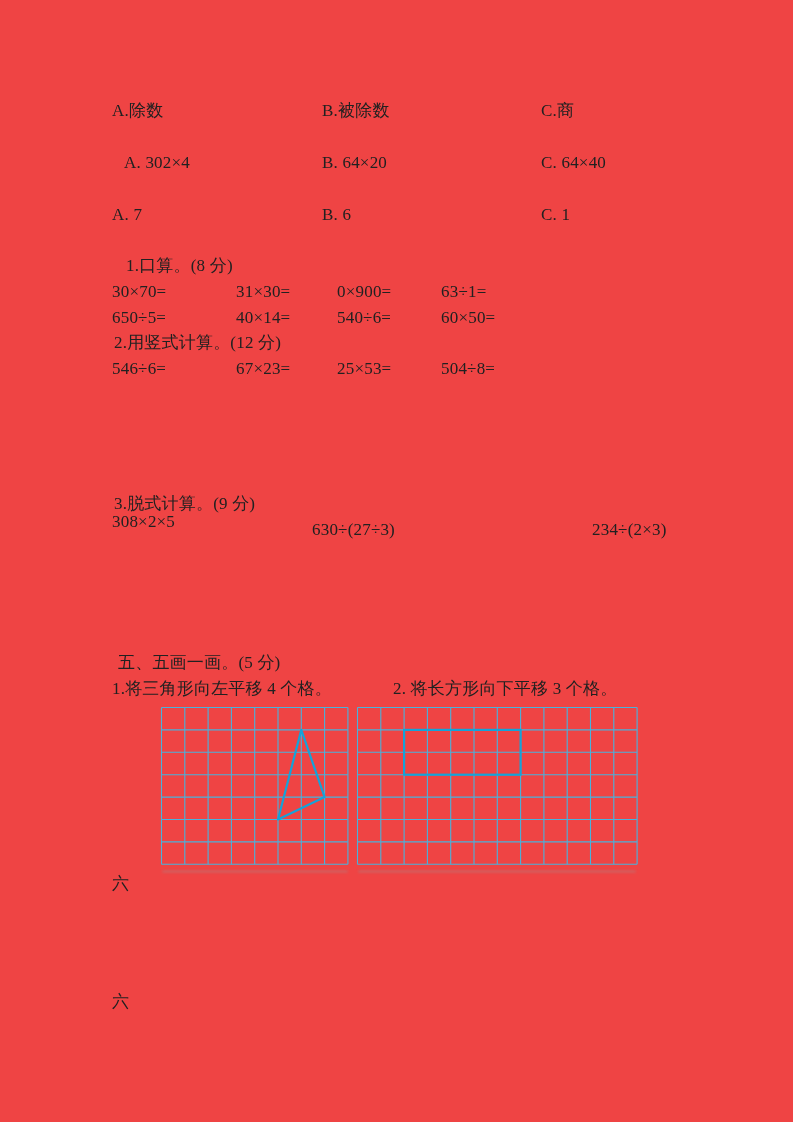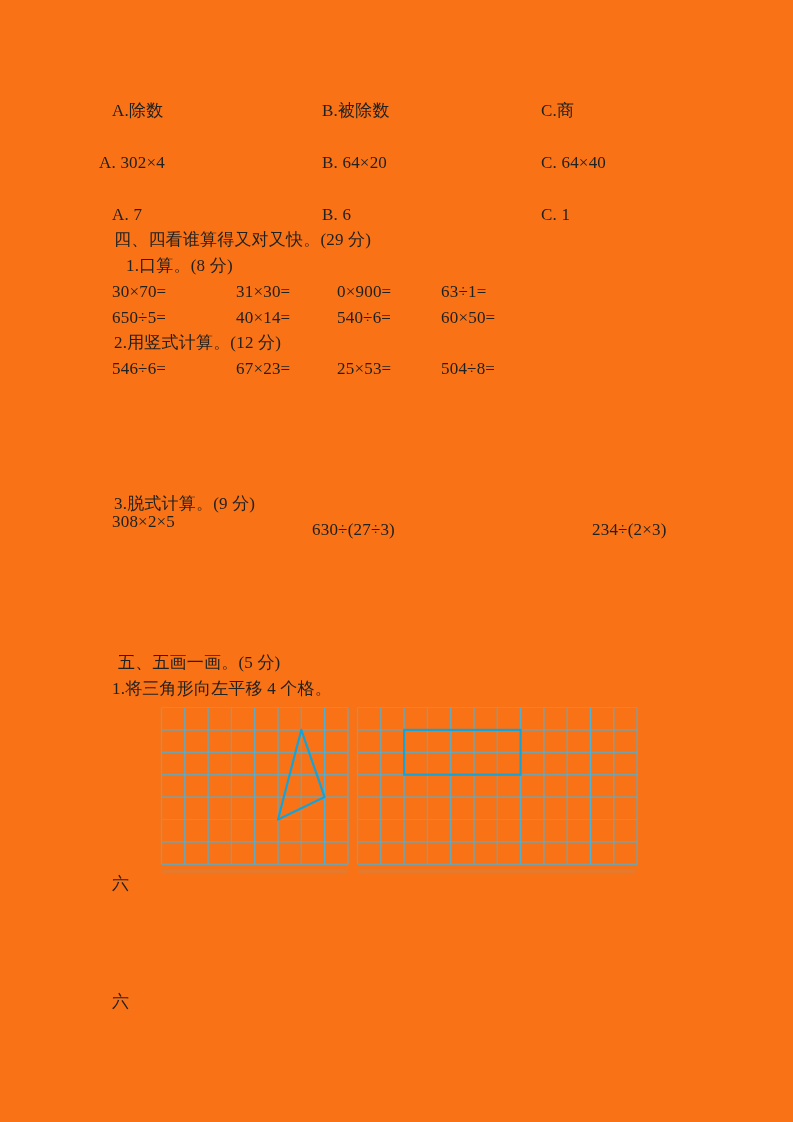--- a/index.html
+++ b/index.html
@@ -1,19 +1,19 @@
 <!DOCTYPE html>
 <html><head>
 <meta charset="utf-8">
 <style>
   html,body{margin:0;padding:0;background:#e9e9e9;}
   .page{
     position:relative;
     width:793px;height:1122px;
-    background:#f97316;
+    background:#ef4444;
     font-family:"Liberation Serif","DejaVu Serif",serif;
     color:#212121;
     overflow:hidden;
   }
   .line{
     position:absolute;
     font-size:17px;
     line-height:20px;
     white-space:nowrap;
     letter-spacing:0.2px;
@@ -29,29 +29,28 @@
 </style>
 </head>
 <body>
 
 <div class="page">
 
   <span class="line" style="left:112px;top:101px">A.除数</span>
   <span class="line" style="left:322px;top:101px">B.被除数</span>
   <span class="line" style="left:541px;top:101px">C.商</span>
 
-  <span class="line" style="left:99px;top:153px">A.  302×4</span>
+  <span class="line" style="left:124px;top:153px">A.  302×4</span>
   <span class="line" style="left:322px;top:153px">B.  64×20</span>
   <span class="line" style="left:541px;top:153px">C.  64×40</span>
 
   <span class="line" style="left:112px;top:205px">A.  7</span>
   <span class="line" style="left:322px;top:205px">B.  6</span>
   <span class="line" style="left:541px;top:205px">C.  1</span>
 
-  <span class="line" style="left:114px;top:230px">四、四看谁算得又对又快。(29 分)</span>
 
   <span class="line" style="left:126px;top:256px">1.口算。(8 分)</span>
   <span class="line" style="left:112px;top:282px">30×70=</span>
   <span class="line" style="left:236px;top:282px">31×30=</span>
   <span class="line" style="left:337px;top:282px">0×900=</span>
   <span class="line" style="left:441px;top:282px">63÷1=</span>
   <span class="line" style="left:112px;top:308px">650÷5=</span>
   <span class="line" style="left:236px;top:308px">40×14=</span>
   <span class="line" style="left:337px;top:308px">540÷6=</span>
   <span class="line" style="left:441px;top:308px">60×50=</span>
@@ -62,20 +61,21 @@
   <span class="line" style="left:337px;top:359px">25×53=</span>
   <span class="line" style="left:441px;top:359px">504÷8=</span>
 
   <span class="line" style="left:114px;top:494px">3.脱式计算。(9 分)</span>
   <span class="line" style="left:112px;top:512px">308×2×5</span>
   <span class="line" style="left:312px;top:520px">630÷(27÷3)</span>
   <span class="line" style="left:592px;top:520px">234÷(2×3)</span>
 
   <span class="line" style="left:118px;top:653px">五、五画一画。(5 分)</span>
   <span class="line" style="left:112px;top:679px">1.将三角形向左平移 4 个格。</span>
+  <span class="line" style="left:393px;top:679px">2.  将长方形向下平移 3 个格。</span>
 
   <div class="grid-box" style="left:160px;top:706px">
     <svg width="190" height="160" viewBox="-1.5 -1.5 190 160">
         <line x1="0" y1="0" x2="0" y2="156.79999999999998" stroke="#49b2dd" stroke-width="1.1"></line>
         <line x1="23.3" y1="0" x2="23.3" y2="156.79999999999998" stroke="#49b2dd" stroke-width="1.1"></line>
         <line x1="46.6" y1="0" x2="46.6" y2="156.79999999999998" stroke="#49b2dd" stroke-width="1.1"></line>
         <line x1="69.9" y1="0" x2="69.9" y2="156.79999999999998" stroke="#49b2dd" stroke-width="1.1"></line>
         <line x1="93.2" y1="0" x2="93.2" y2="156.79999999999998" stroke="#49b2dd" stroke-width="1.1"></line>
         <line x1="116.5" y1="0" x2="116.5" y2="156.79999999999998" stroke="#49b2dd" stroke-width="1.1"></line>
         <line x1="139.8" y1="0" x2="139.8" y2="156.79999999999998" stroke="#49b2dd" stroke-width="1.1"></line>

